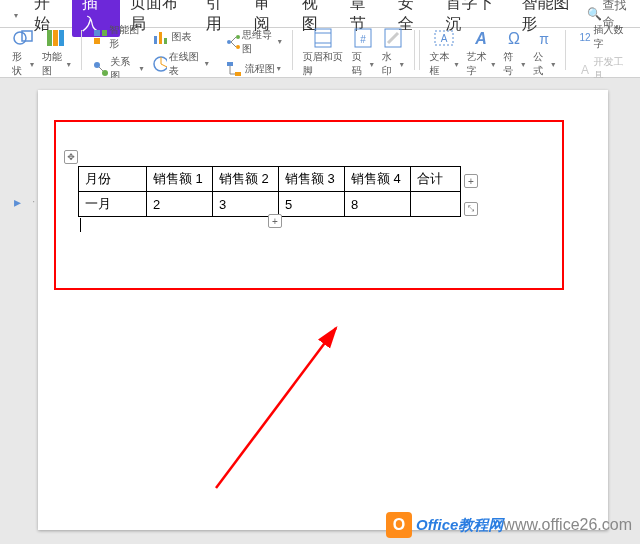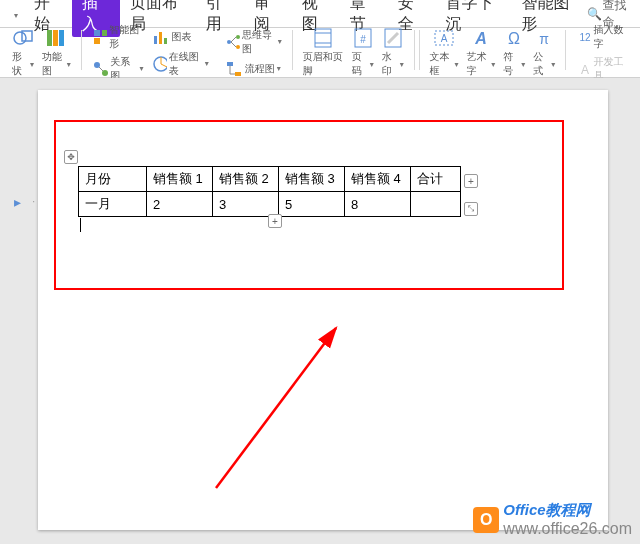--- a/index.html
+++ b/index.html
@@ -36,21 +36,21 @@
     .handle { position: absolute; width: 14px; height: 14px; border: 1px solid #999; background: #fff; border-radius: 2px; display: flex; align-items: center; justify-content: center; font-size: 9px; color: #666; }
     .handle-plus { position: absolute; width: 14px; height: 14px; border: 1px solid #999; background: #fff; border-radius: 2px; display: flex; align-items: center; justify-content: center; font-size: 10px; color: #666; }
     
     .nav-icon { position: absolute; left: 14px; top: 116px; color: #5b8fd6; font-size: 14px; }
     .nav-dash { position: absolute; left: 32px; top: 118px; color: #999; font-size: 10px; }
     
     .arrow-svg { position: absolute; left: 168px; top: 228px; }
     
     .watermark { position: absolute; right: 8px; bottom: 6px; display: flex; align-items: center; gap: 4px; }
     .watermark-logo { width: 26px; height: 26px; background: #ff8c1a; border-radius: 4px; display: flex; align-items: center; justify-content: center; color: #fff; font-weight: bold; font-size: 16px; }
-    .watermark-text { display: flex; flex-direction: column; }
+    .watermark-text { display: flex; flex-direction: row; }
     .wm-title { color: #2a7de1; font-weight: bold; font-size: 15px; font-style: italic; }
     .wm-url { color: #888; font-size: 16px; }
     .cursor-line { position: absolute; left: 42px; top: 128px; width: 1px; height: 14px; background: #000; }
   </style>
 </head>
 <body>
 
 <div class="tabs">
   <span class="tab-dropdown"><span class="chev">▾</span></span>
   <span class="tab">开始</span>

